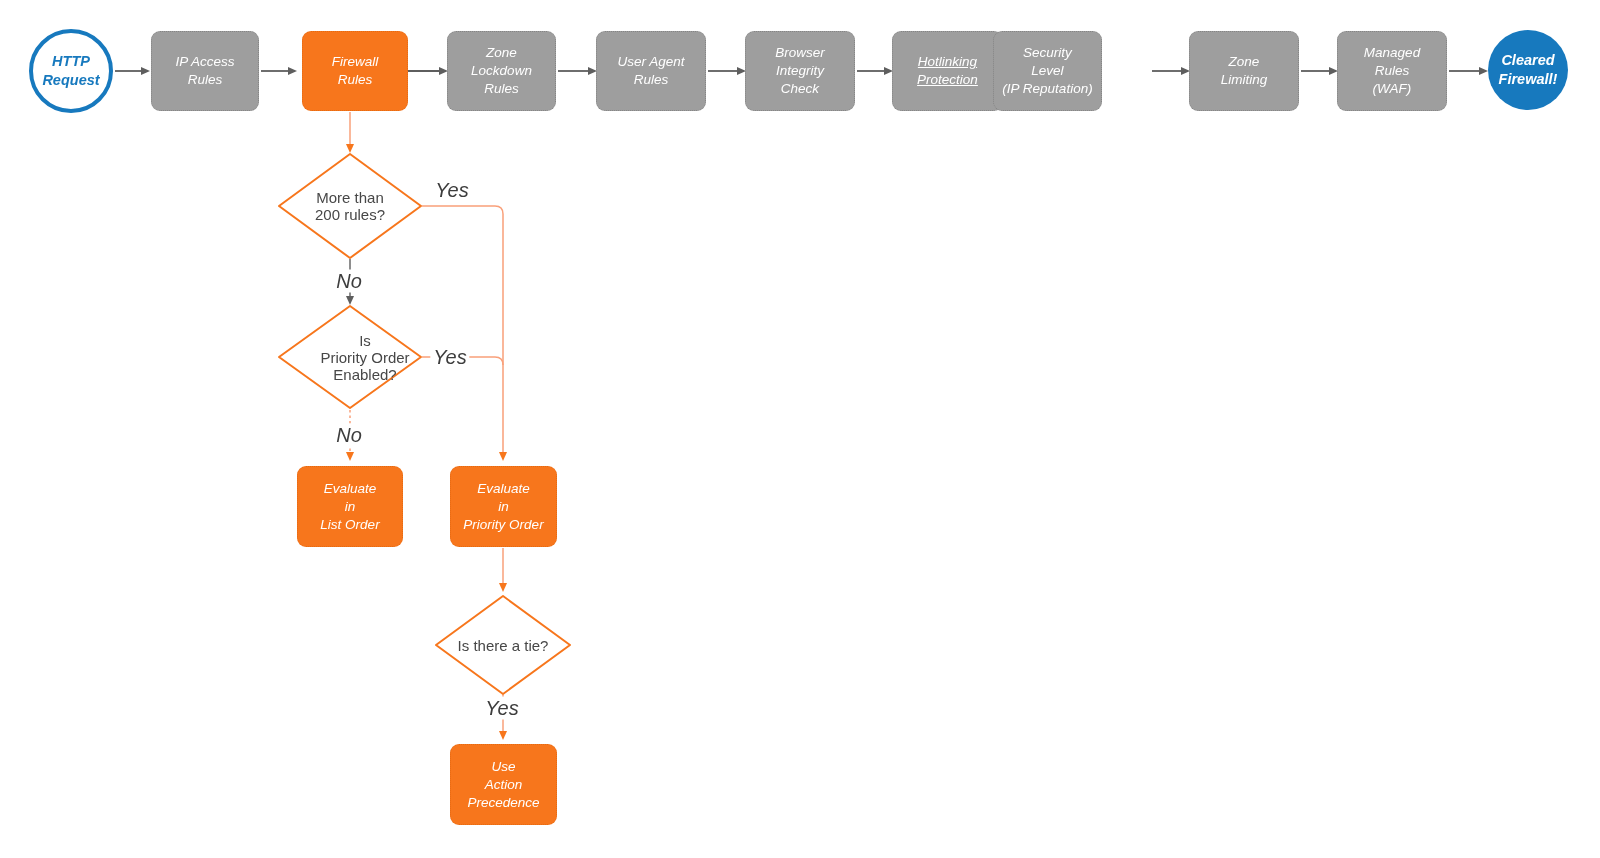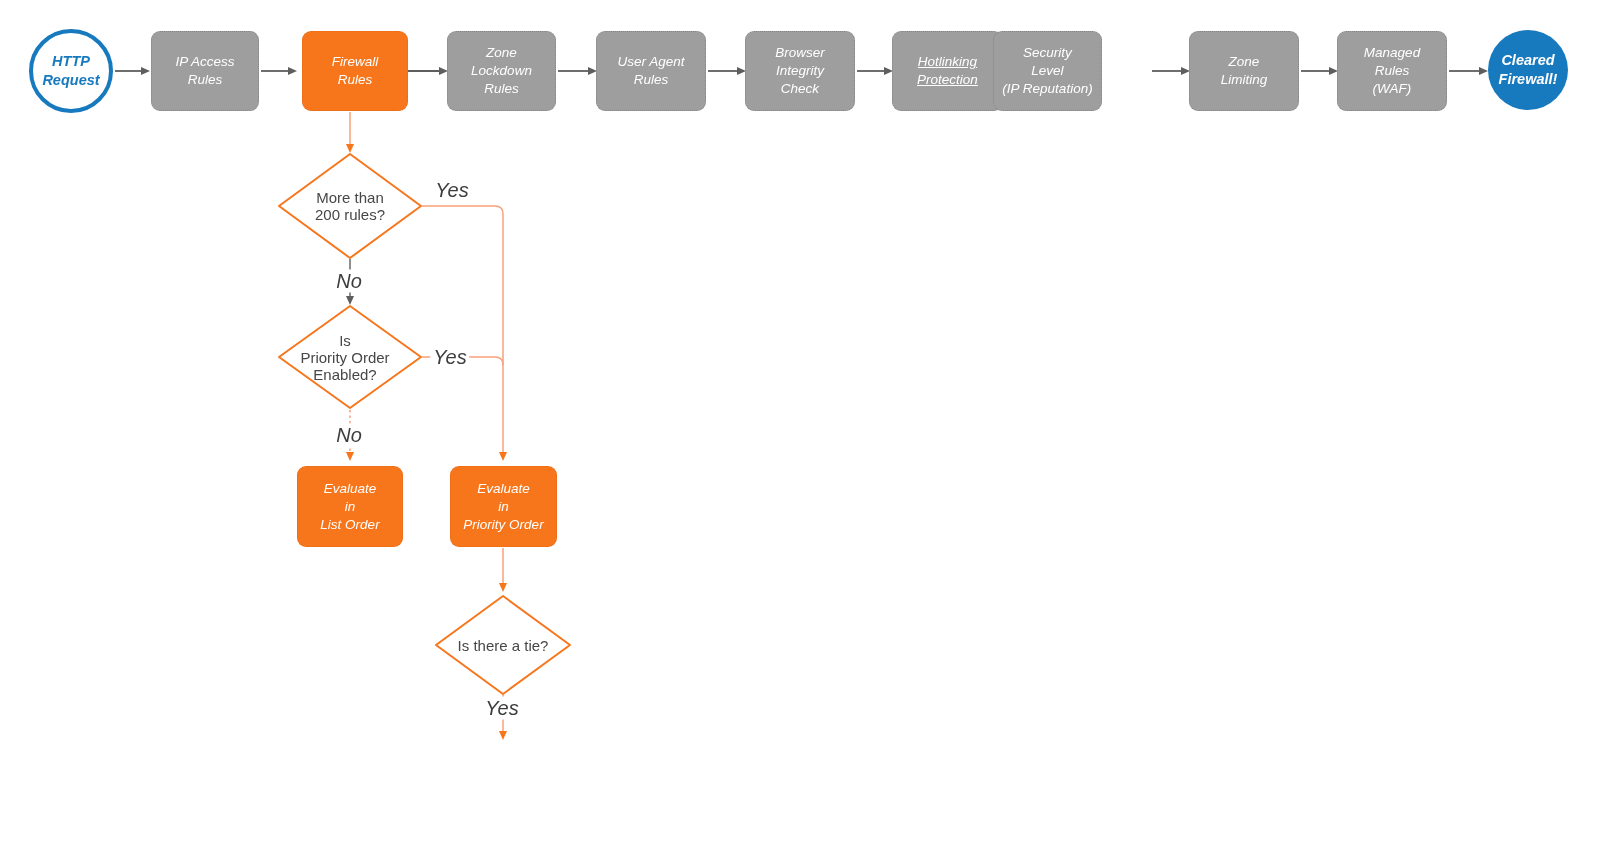--- a/index.html
+++ b/index.html
@@ -131,39 +131,44 @@
   <div class="node process" style="left:1337px;top:31px;width:110px;height:80px;">
     <span class="lbl">Managed
 Rules
 (WAF)</span>
   </div>
 
   <div class="node diamond-label" style="left:283px;top:165px;width:134px;height:82px;">
     <span class="lbl">More than
 200 rules?</span>
   </div>
-  <div class="node diamond-label" style="left:278px;top:316px;width:134px;height:82px;">
+  <div class="node diamond-label" style="left:298px;top:316px;width:134px;height:82px;">
     <span class="lbl">Is
 Priority Order
 Enabled?</span>
   </div>
   <div class="node diamond-label" style="left:436px;top:604px;width:134px;height:82px;">
     <span class="lbl">Is there a tie?</span>
   </div>
 
   <div class="node process orange" style="left:297px;top:466px;width:106px;height:81px;">
     <span class="lbl">Evaluate
 in
 List Order</span>
   </div>
   <div class="node process orange" style="left:450px;top:466px;width:107px;height:81px;">
     <span class="lbl">Evaluate
 in
 Priority Order</span>
   </div>
+  <div class="node process orange" style="left:450px;top:744px;width:107px;height:81px;">
+    <span class="lbl">Use
+Action
+Precedence</span>
+  </div>
 
   <div class="edge-label" style="left:452px;top:190px;">Yes</div>
   <div class="edge-label" style="left:349px;top:281px;">No</div>
   <div class="edge-label" style="left:450px;top:357px;">Yes</div>
   <div class="edge-label" style="left:349px;top:435px;">No</div>
   <div class="edge-label" style="left:502px;top:708px;">Yes</div>
 
 </div>
 
 </body></html>

